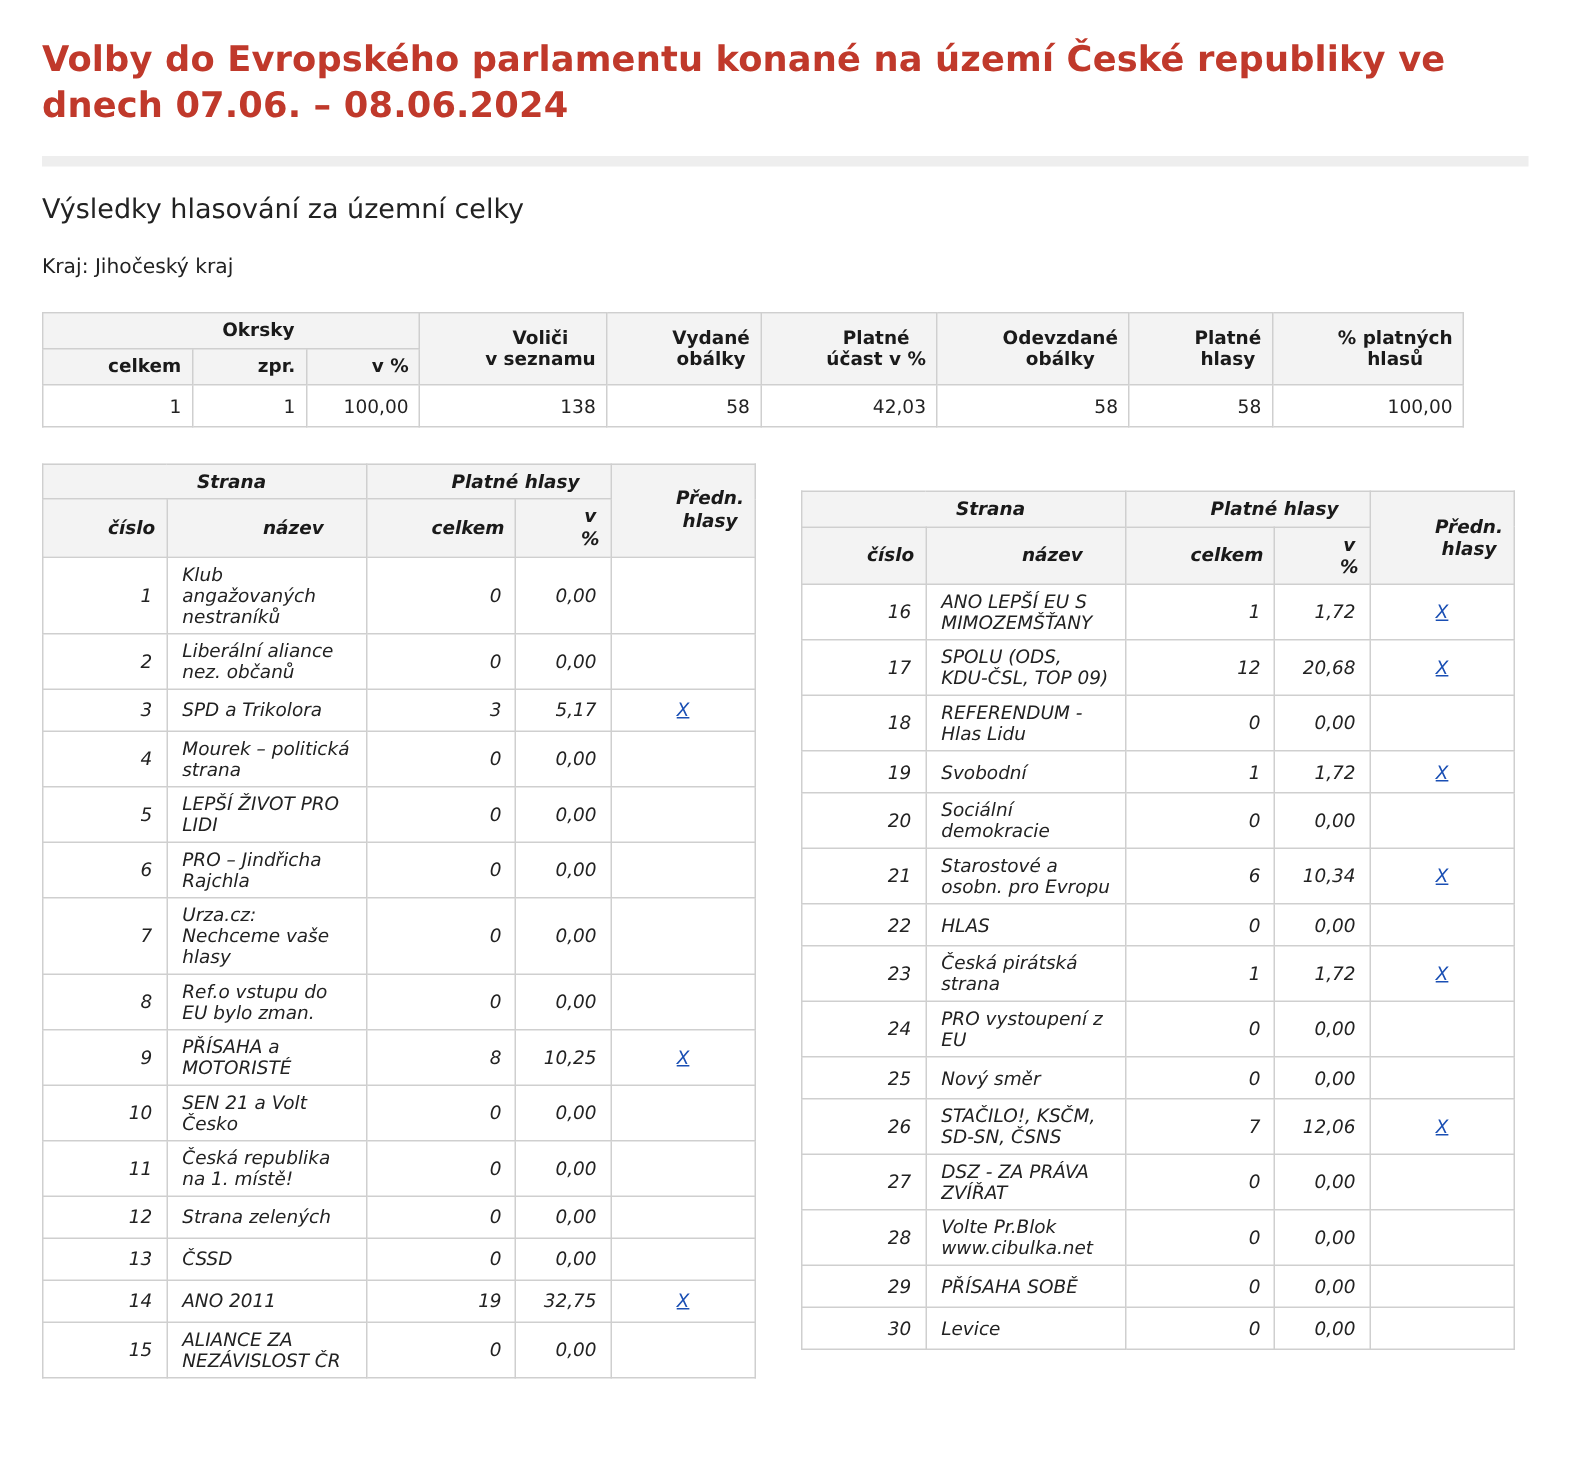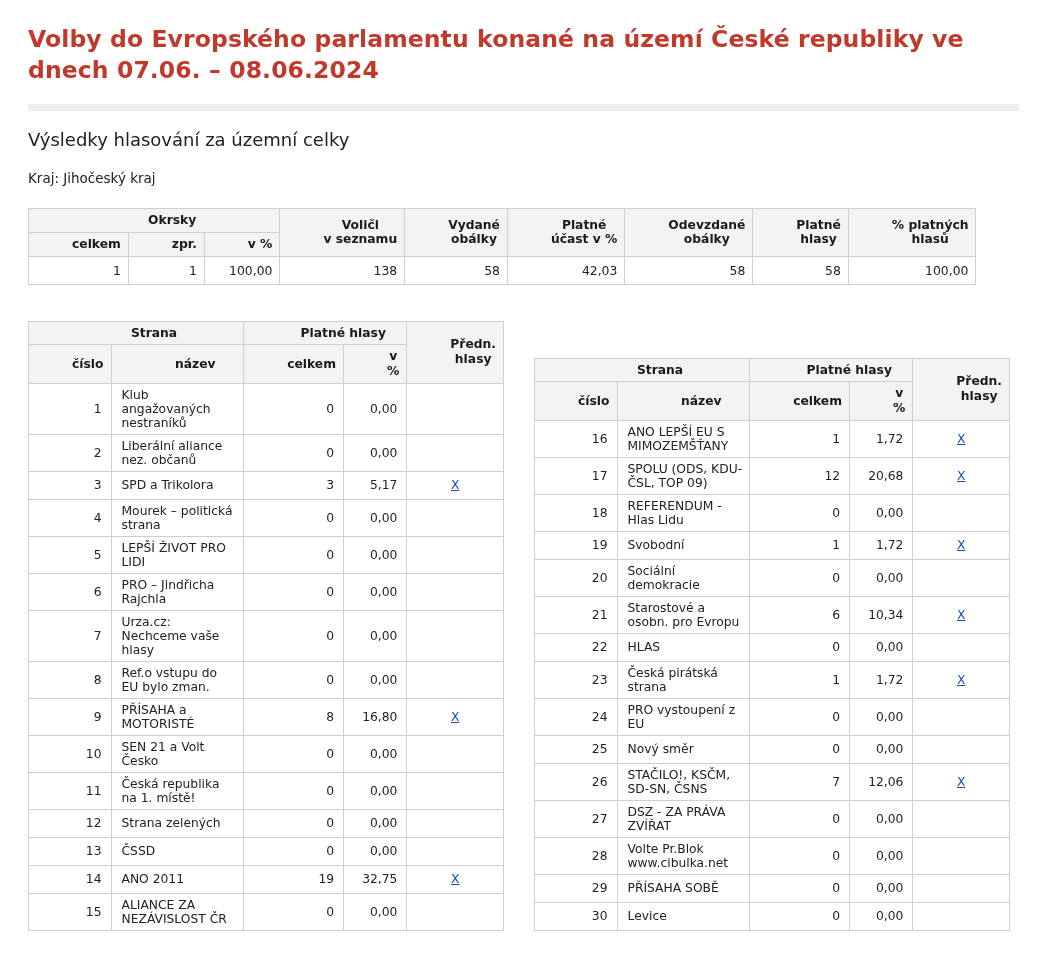--- a/index.html
+++ b/index.html
@@ -68,22 +68,23 @@
 
   
   #summary-table { margin-top: 22px; }
   #summary-table td { text-align: right; }
   #summary-table th { white-space: nowrap; }
 
   
   .party-tables {
     display: flex;
     gap: 30px;
-    margin-top: 36px;
-    align-items: flex-end;
+    margin-top: 24px;
+    align-items: center;
+    font-style: italic;
   }
   table.party { width: 476px; }
   table.party th, table.party td { font-size: 12.3px; }
   table.party td.num { text-align: right; width: 46px; padding-right: 9px; }
   table.party td.name { text-align: left; padding-left: 10px; }
   table.party td.votes { text-align: right; width: 66px; padding-right: 9px; }
   table.party td.pct { text-align: right; width: 56px; padding-right: 9px; }
   table.party td.pref { text-align: center; width: 62px; }
   table.party th.col-cislo { width: 46px; }
   table.party th.col-votes { width: 66px; }
@@ -233,21 +234,21 @@
               <td class="num">8</td>
               <td class="name">Ref.o vstupu do EU bylo zman.</td>
               <td class="votes">0</td>
               <td class="pct">0,00</td>
               <td class="pref">&nbsp;</td>
             </tr>
             <tr>
               <td class="num">9</td>
               <td class="name">PŘÍSAHA a MOTORISTÉ</td>
               <td class="votes">8</td>
-              <td class="pct">16,80</td>
+              <td class="pct">10,25</td>
               <td class="pref"><span class="pref-link">X</span></td>
             </tr>
             <tr>
               <td class="num">10</td>
               <td class="name">SEN 21 a Volt Česko</td>
               <td class="votes">0</td>
               <td class="pct">0,00</td>
               <td class="pref">&nbsp;</td>
             </tr>
             <tr>

